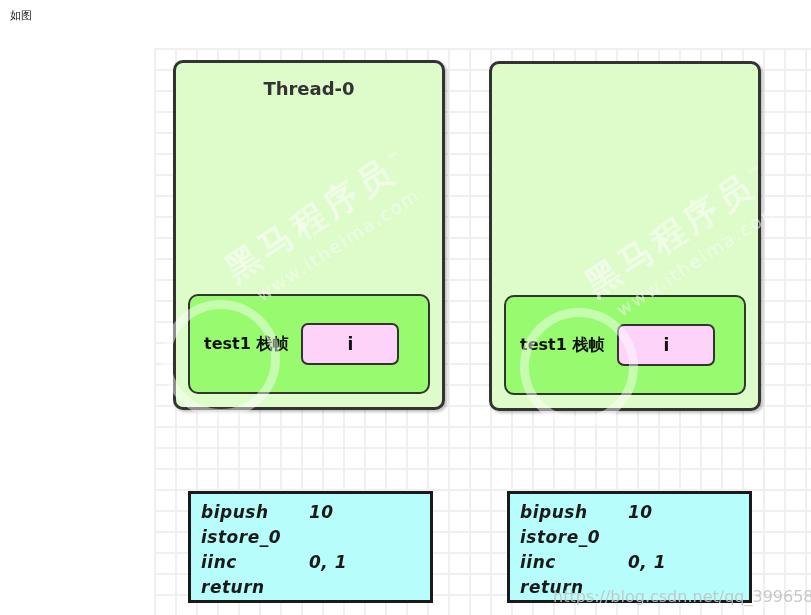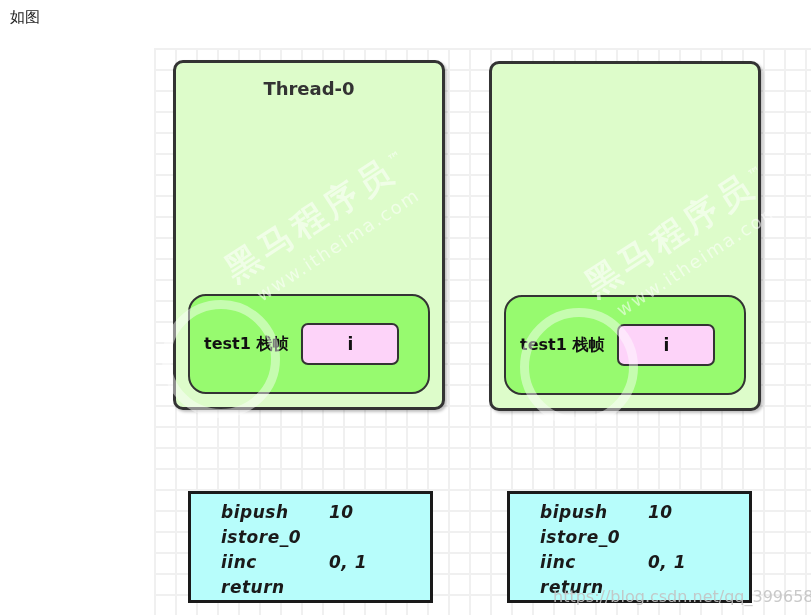--- a/index.html
+++ b/index.html
@@ -3,21 +3,21 @@
 <meta charset="utf-8">
 <style>
   html,body{margin:0;padding:0;}
   body{
     width:811px;height:615px;position:relative;overflow:hidden;
     background:#ffffff;
     font-family:"DejaVu Sans","Liberation Sans",sans-serif;
   }
   .caption{
     position:absolute;left:10px;top:8px;
-    font-size:15px;color:#222;
+    font-size:11px;color:#222;
   }
   .grid{
     position:absolute;left:154px;top:48px;width:657px;height:567px;
     background-image:
       linear-gradient(to right,#f0f0f0 2px,transparent 2px),
       linear-gradient(to bottom,#f0f0f0 2px,transparent 2px);
     background-size:21px 21px;
   }
   .thread-box{
     position:absolute;
@@ -32,21 +32,21 @@
   .thread-box.t1{left:489px;top:61px;}
   .thread-title{
     text-align:center;margin-top:15px;
     font-size:18px;font-weight:bold;color:#333;
   }
   .stack-frame{
     position:absolute;left:12px;right:12px;bottom:13px;height:100px;
     box-sizing:border-box;
     background:#97fa6f;
     border:2.5px solid #333;
-    border-radius:18px;
+    border-radius:10px;
     display:flex;align-items:center;
     padding-left:14px;
   }
   .frame-label{
     font-size:16px;font-weight:bold;color:#111;white-space:nowrap;
   }
   .slot-box{
     margin-left:13px;
     width:98px;height:42px;
     box-sizing:border-box;
@@ -55,21 +55,21 @@
     border-radius:7px;
     display:flex;align-items:center;justify-content:center;
     font-size:17px;font-weight:bold;color:#111;
   }
   .code-box{
     position:absolute;top:491px;
     width:245px;height:112px;
     box-sizing:border-box;
     background:#b7fdfb;
     border:3px solid #1a1a1a;
-    padding:6px 0 0 30px;
+    padding:6px 0 0 10px;
   }
   .code-box.c0{left:188px;}
   .code-box.c1{left:507px;}
   .code-line{
     display:flex;
     font-style:italic;font-weight:bold;
     font-size:17px;line-height:25px;color:#1a1a1a;
     letter-spacing:0.5px;
   }
   .code-line .op{width:108px;}

